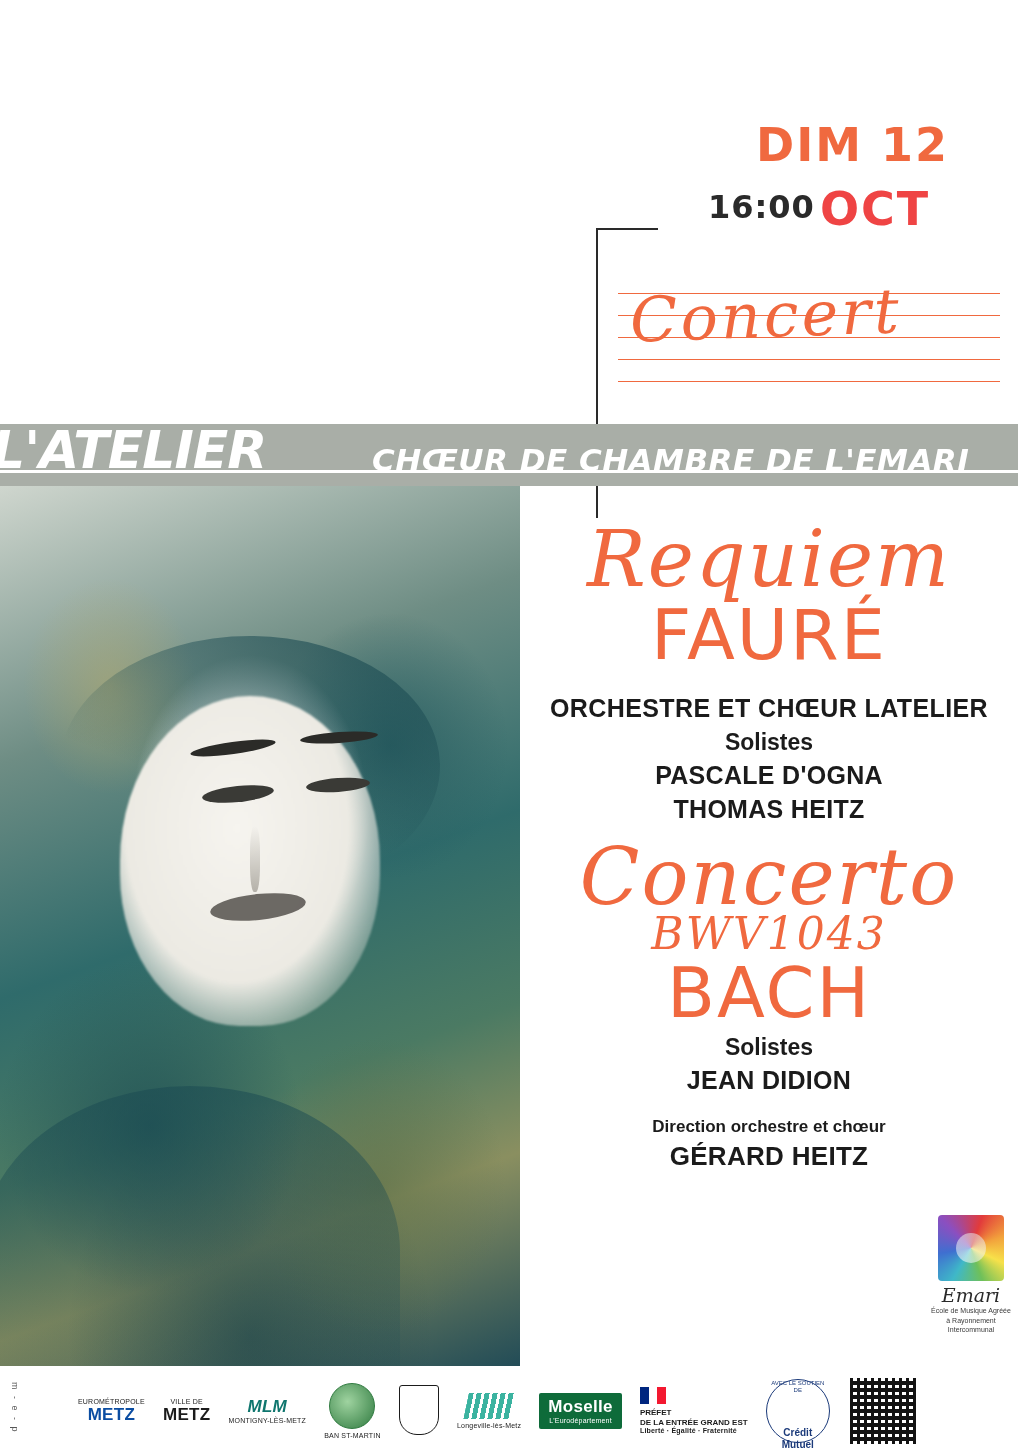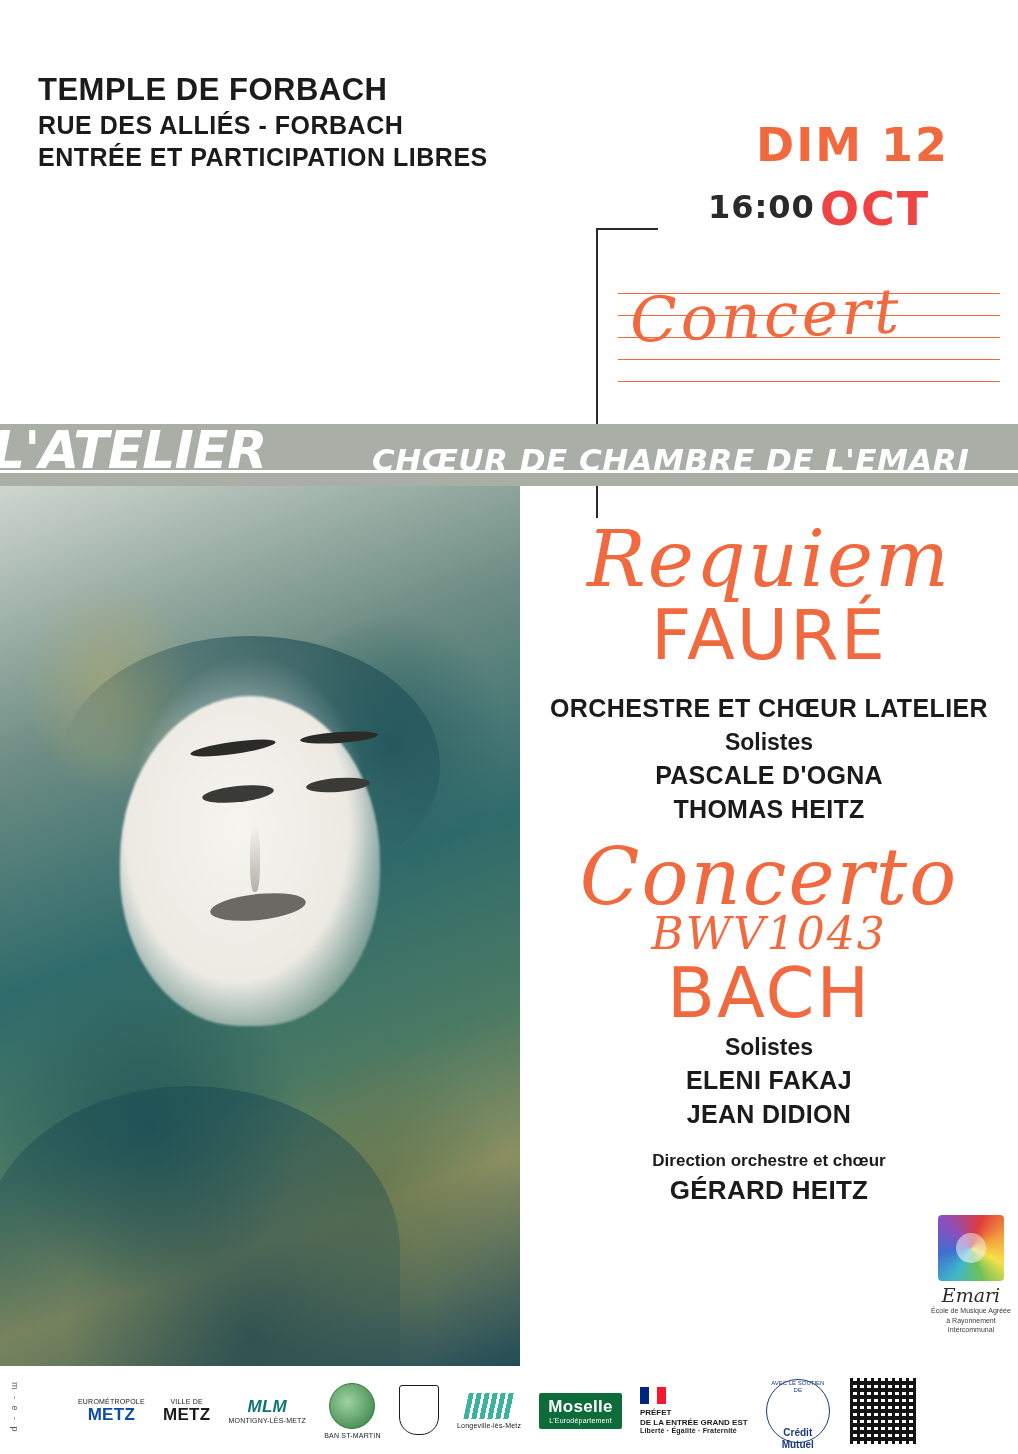--- a/index.html
+++ b/index.html
@@ -504,25 +504,20 @@
     width: 46px; height: 26px;
     background: repeating-linear-gradient(90deg, #3bb3a0 0 5px, #ffffff 5px 8px);
     transform: skewX(-12deg);
   }
 </style>
 </head>
 <body>
 
 <div class="poster">
 
-  <div class="venue">
-    <div class="line1">TEMPLE DE FORBACH</div>
-    <div class="line2">RUE DES ALLIÉS  -   FORBACH</div>
-    <div class="line3">ENTRÉE ET PARTICIPATION LIBRES</div>
-  </div>
 
   <div class="datebox">
     <div class="date-rule-v"></div>
     <div class="date-rule-h"></div>
     <div class="date-dim">DIM 12</div>
     <div class="date-oct">OCT</div>
     <div class="date-time">16:00</div>
   </div>
 
   <div class="concert-wrap">
@@ -560,21 +555,20 @@
     <div class="perf-sub">Solistes</div>
     <div class="perf-name">PASCALE D'OGNA</div>
     <div class="perf-name">THOMAS HEITZ</div>
 
     <div class="spacer-sm"></div>
 
     <div class="script-title">Concerto</div>
     <div class="bwv">BWV1043</div>
     <div class="big-title">BACH</div>
     <div class="perf-sub">Solistes</div>
-    <div class="perf-name">ELENI FAKAJ</div>
     <div class="perf-name">JEAN DIDION</div>
 
     <div class="spacer-sm"></div>
 
     <div class="direction-label">Direction orchestre et chœur</div>
     <div class="direction-name">GÉRARD HEITZ</div>
   </div>
 
   <div class="emari">
     <div class="emari-mark"></div>

